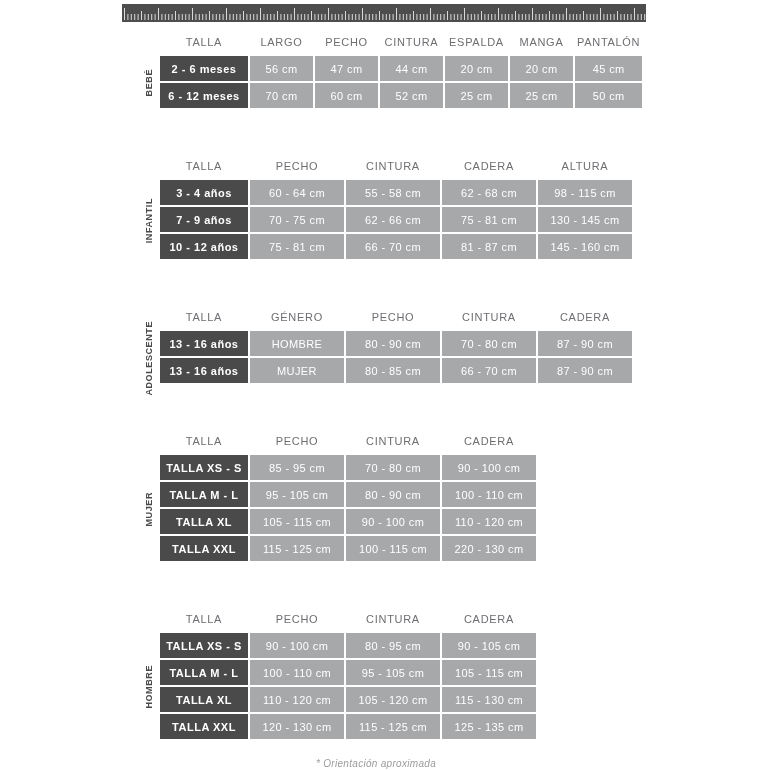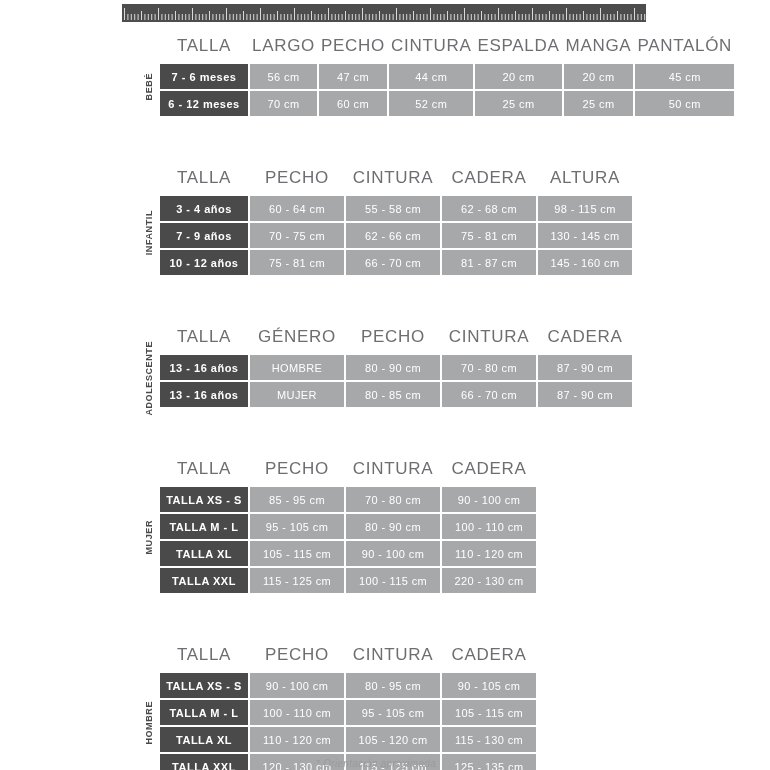--- a/index.html
+++ b/index.html
@@ -62,21 +62,21 @@
     white-space: nowrap;
   }
 
   .grid {
     border-collapse: separate;
     border-spacing: 2px 2px;
     table-layout: fixed;
   }
 
   .grid th {
-    font-size: 17px;
+    font-size: 11px;
     font-weight: normal;
     letter-spacing: 0.7px;
     color: #6d6e71;
     padding: 4px 2px 6px 2px;
     background: transparent;
     text-align: center;
   }
 
   .grid td {
     height: 21px;
@@ -294,21 +294,21 @@
               <th>LARGO</th>
               <th>PECHO</th>
               <th>CINTURA</th>
               <th>ESPALDA</th>
               <th>MANGA</th>
               <th>PANTALÓN</th>
             </tr>
           </thead>
           <tbody>
             <tr>
-              <td class="size-cell">7 - 6 meses</td>
+              <td class="size-cell">2 - 6 meses</td>
               <td class="data-cell">56 cm</td>
               <td class="data-cell">47 cm</td>
               <td class="data-cell">44 cm</td>
               <td class="data-cell">20 cm</td>
               <td class="data-cell">20 cm</td>
               <td class="data-cell">45 cm</td>
             </tr>
             <tr>
               <td class="size-cell">6 - 12 meses</td>
               <td class="data-cell">70 cm</td>

